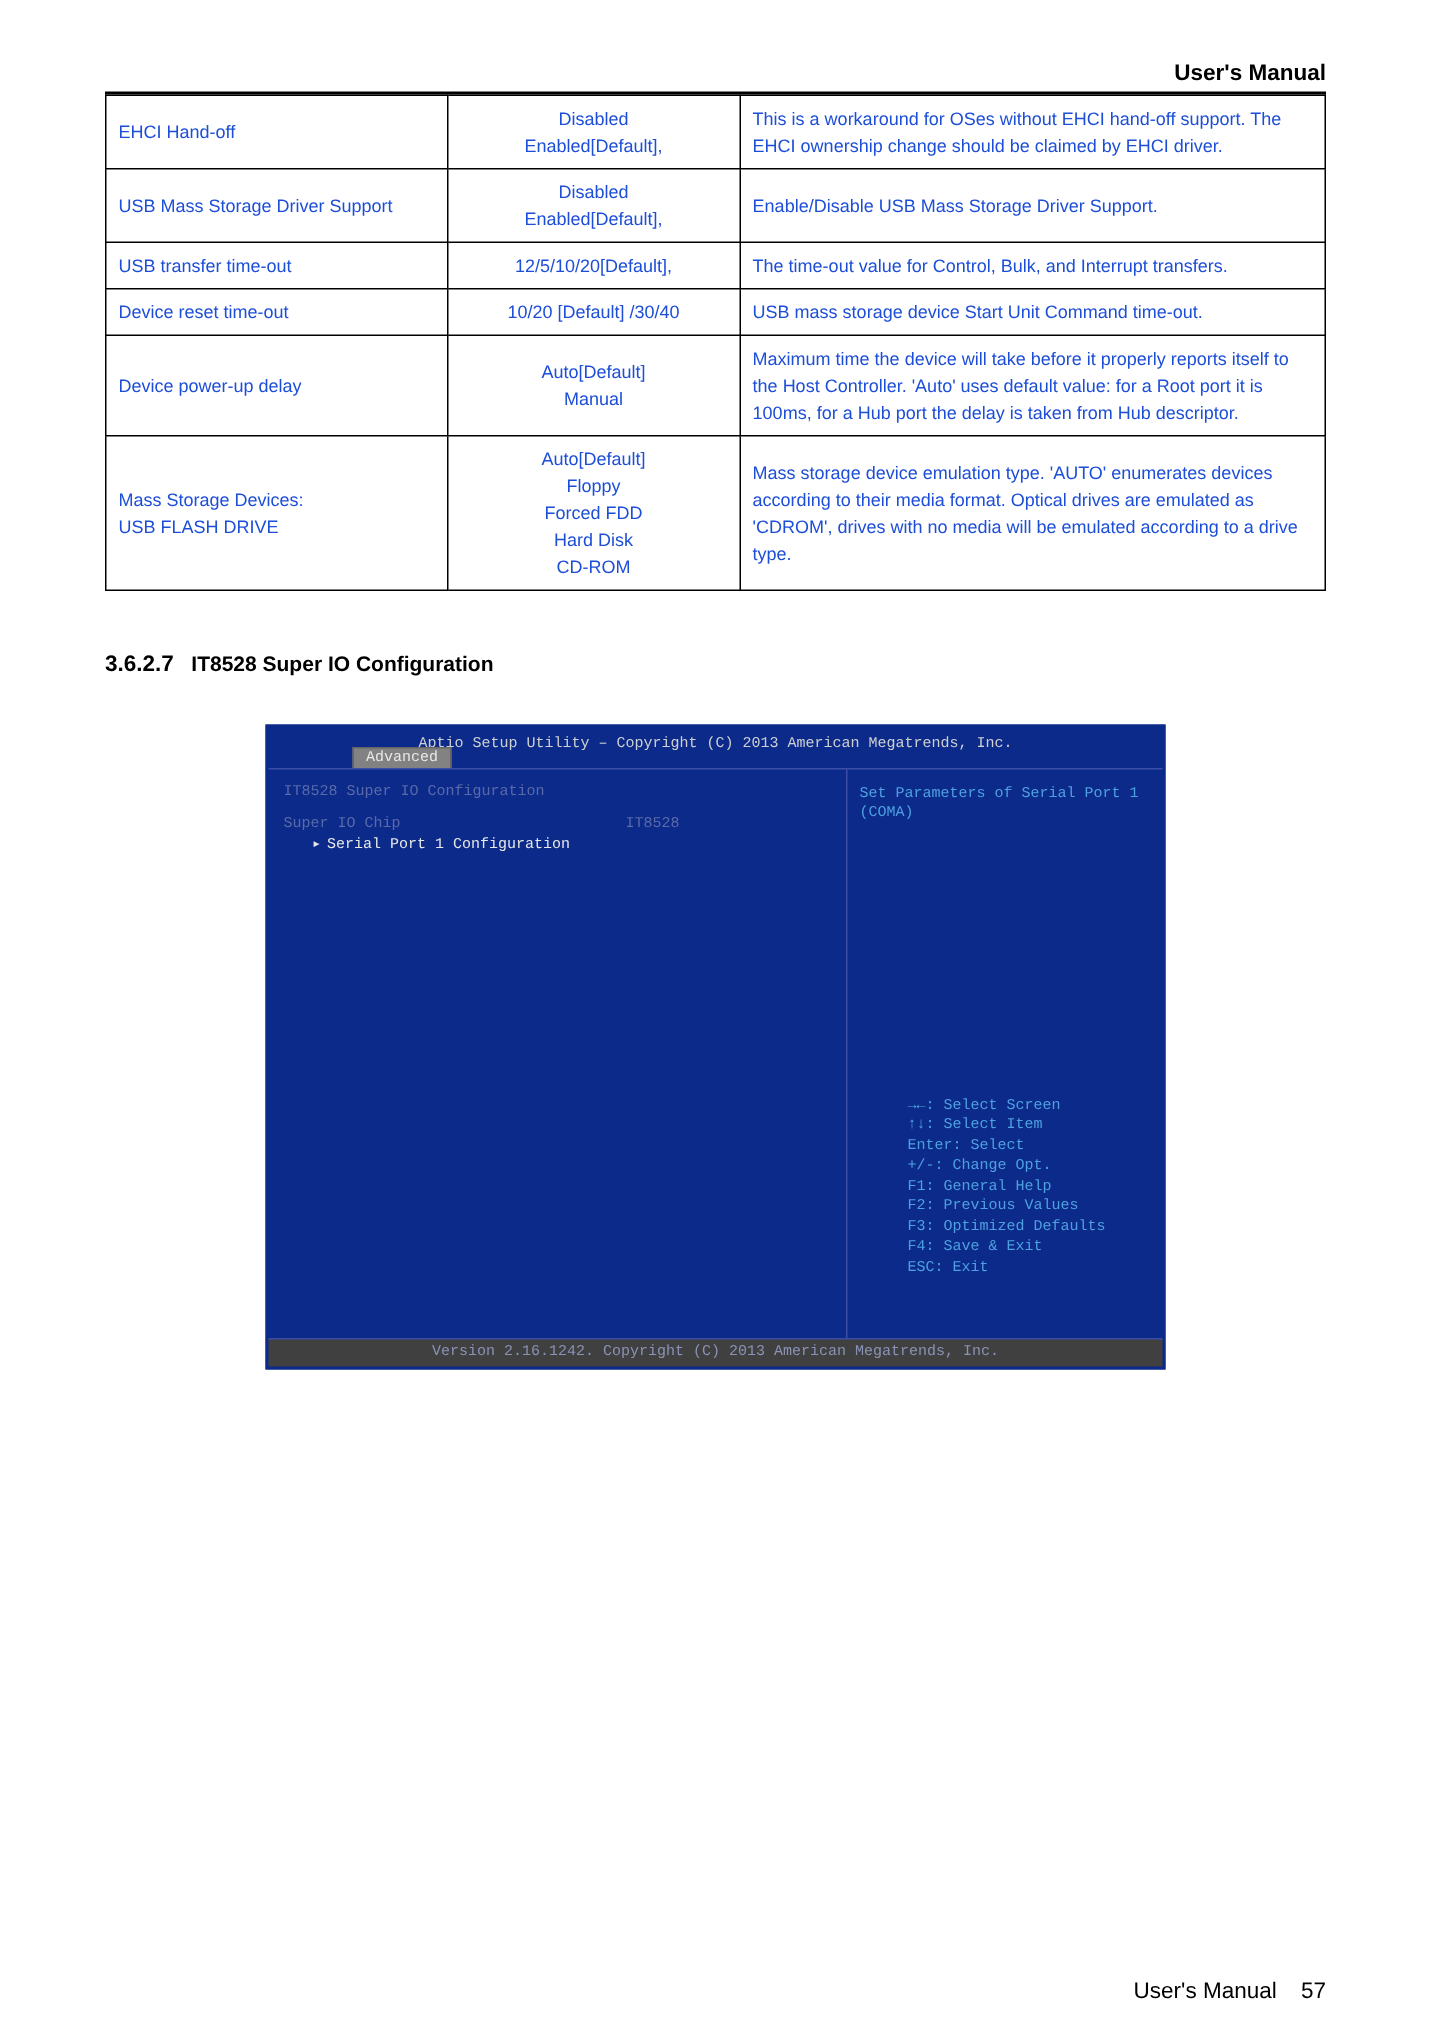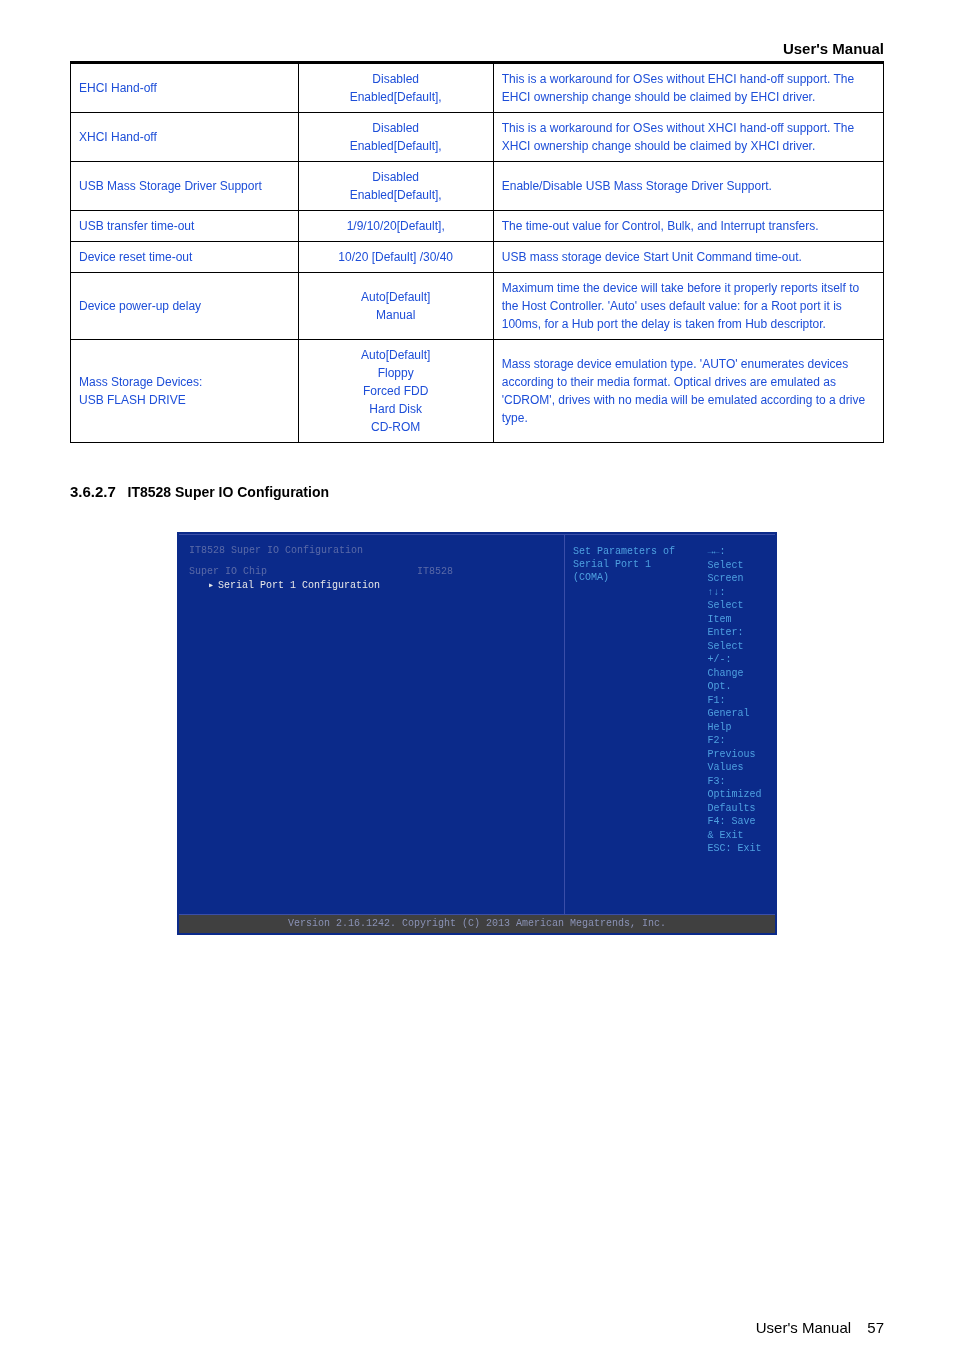--- a/index.html
+++ b/index.html
@@ -92,21 +92,21 @@
   .bios-left .row { display:flex; gap:18px; margin-bottom:2px;}
   .bios-left .lab { width:210px; }
   .bios-left .val { color:#5a6aa8;}
   .bios-left .sel { color:#e8e8e8;text-align:center; }
   .bios-left .sel .tri { color:#e8e8e8; margin-right:4px;}
   .bios-right {
     width: 210px;
     padding: 10px 8px;
     color: #4ea0e0;
     display:flex;
-    flex-direction:row;
+    flex-direction:column;
     justify-content:space-between;
   }
   .bios-help-top { color:#4ea0e0; line-height:1.3;}
   .bios-keys { color:#4ea0e0; line-height:1.35; margin-bottom:30px;margin-left:32px;}
   .bios-bottombar {
     background: #404040;
     color: #8a92b5;
     text-align: center;
     padding: 3px 0 4px 0;
     border-top:1px solid #3a4ea8;
@@ -128,34 +128,28 @@
 
 <table class="spec">
   <tbody>
     <tr>
       <td>EHCI Hand-off</td>
       <td style="white-space:pre-line">Disabled
 Enabled[Default],</td>
       <td>This is a workaround for OSes without EHCI hand-off support. The EHCI ownership change should be claimed by EHCI driver.</td>
     </tr>
     <tr>
-      <td>XHCI Hand-off</td>
-      <td style="white-space:pre-line">Disabled
-Enabled[Default],</td>
-      <td>This is a workaround for OSes without XHCI hand-off support. The XHCI ownership change should be claimed by XHCI driver.</td>
-    </tr>
-    <tr>
       <td>USB Mass Storage Driver Support</td>
       <td style="white-space:pre-line">Disabled
 Enabled[Default],</td>
       <td>Enable/Disable USB Mass Storage Driver Support.</td>
     </tr>
     <tr>
       <td>USB transfer time-out</td>
-      <td>1/9/10/20[Default],</td>
+      <td>12/5/10/20[Default],</td>
       <td>The time-out value for Control, Bulk, and Interrupt transfers.</td>
     </tr>
     <tr>
       <td>Device reset time-out</td>
       <td>10/20 [Default] /30/40</td>
       <td>USB mass storage device Start Unit Command time-out.</td>
     </tr>
     <tr>
       <td>Device power-up delay</td>
       <td style="white-space:pre-line">Auto[Default]
@@ -175,20 +169,24 @@
   </tbody>
 </table>
 
 <div class="section-head">
   <span class="section-num">3.6.2.7</span>
   &nbsp;&nbsp;<span class="bold">IT8528 Super IO Configuration</span>
 </div>
 
 <div class="bios-wrap">
   <div class="bios">
+    <div class="bios-topbar">
+      <span class="title">Aptio Setup Utility – Copyright (C) 2013 American Megatrends, Inc.</span>
+      <span class="bios-tab">Advanced</span>
+    </div>
     <div class="bios-body">
       <div class="bios-left">
         <div class="row">
             <span class="lab">IT8528 Super IO Configuration</span>
           </div>
         <div style="height:8px"></div>
         <div class="row">
           <span class="lab">Super IO Chip</span>
           <span class="val">IT8528</span>
         </div>

